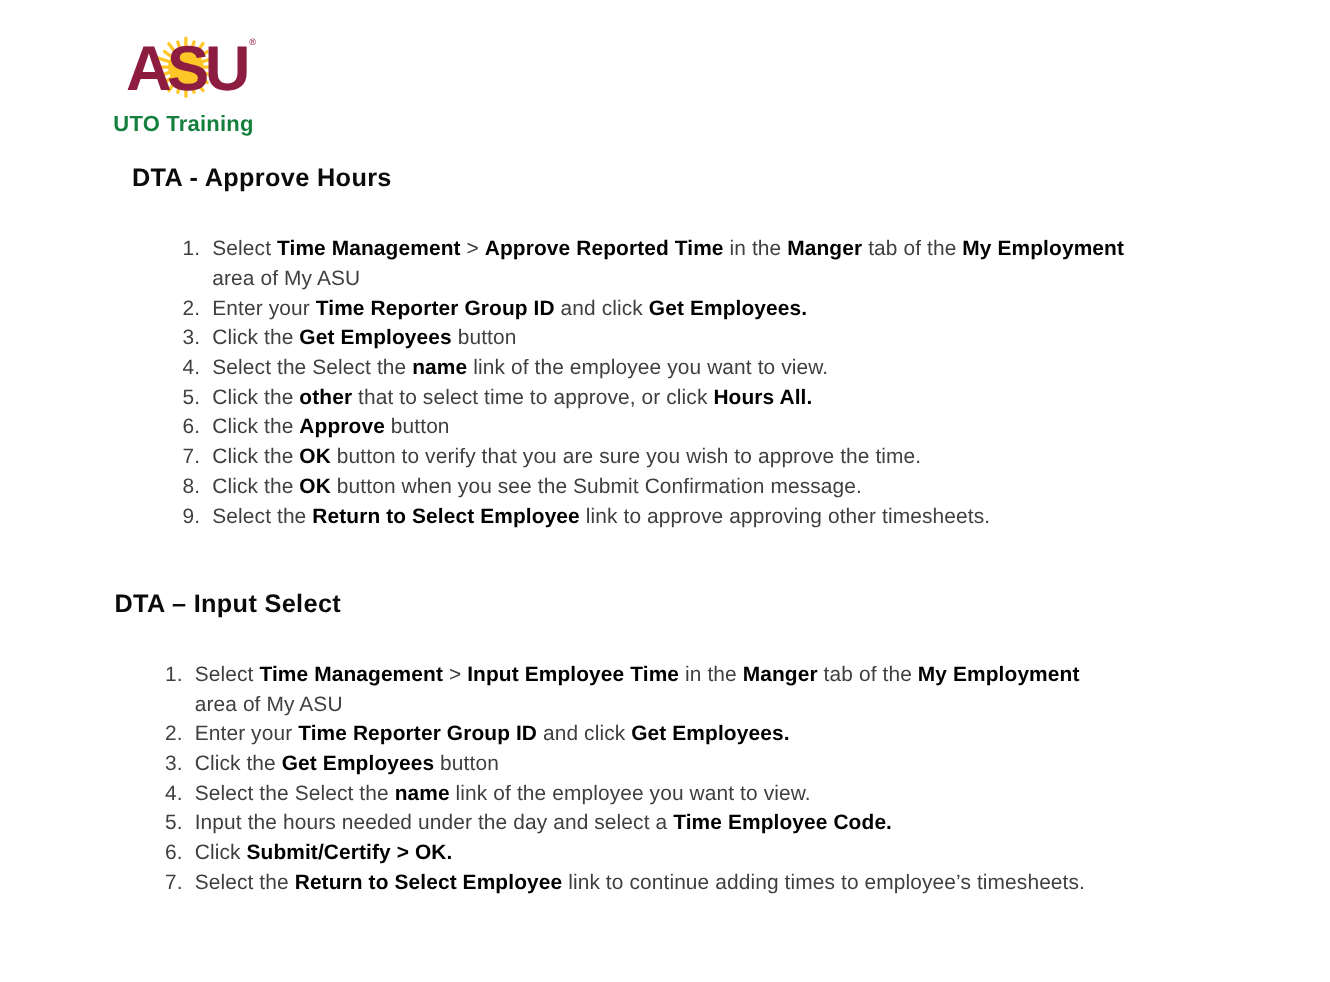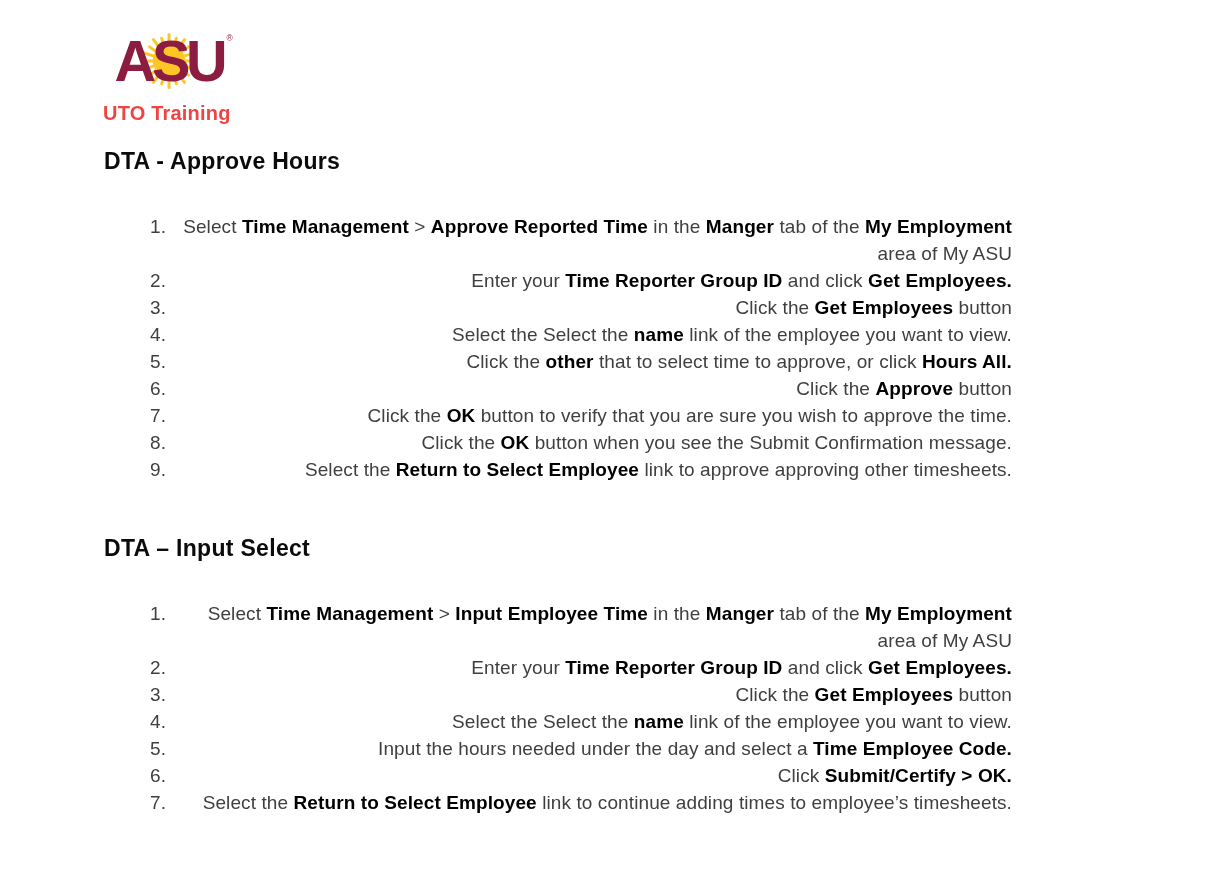--- a/index.html
+++ b/index.html
@@ -18,51 +18,50 @@
     align-items: flex-start;
     padding: 30px 97px 0 103px;
     height: 92px;
     flex-direction: column;
   }
   .logo { width: 132px; height: 62px; }
   .logo svg { display: block; width: 132px; height: 62px; }
   .doc-label {
     font-size: 20px;
     font-weight: 700;
-    color: #ef4444;
+    color: #15803d;
     margin-top: 10px;
     letter-spacing: 0.2px;
   }
   .content { padding: 0 0 0 104px; }
   .section-heading {
     margin: 0 0 38px 0;
     font-size: 23px;
     line-height: 27px;
     font-weight: 700;
     color: #0b0b0b;
     letter-spacing: 0.3px;
   }
-  .section-first { margin-top: 56px; }
+  .section-first { margin-top: 56px; margin-left: 16px; }
   .section + .section { margin-top: 52px; }
   ol.steps {
     list-style: none;
     counter-reset: step;
     margin: 0;
     padding: 0 0 0 46px;
   }
   ol.steps li {
     counter-increment: step;
     position: relative;
     padding-left: 27px;
     max-width: 862px;
     font-size: 19px;
     line-height: 27px;
     color: #3f3f3f;
     letter-spacing: 0.1px;
-    text-align: right;
   }
   ol.steps li::before {
     content: counter(step) ".";
     position: absolute;
     left: 0;
     top: 0;
     color: #3f3f3f;
   }
   .b { font-weight: 700; color: #000000; }
   .r { font-weight: 400; }

